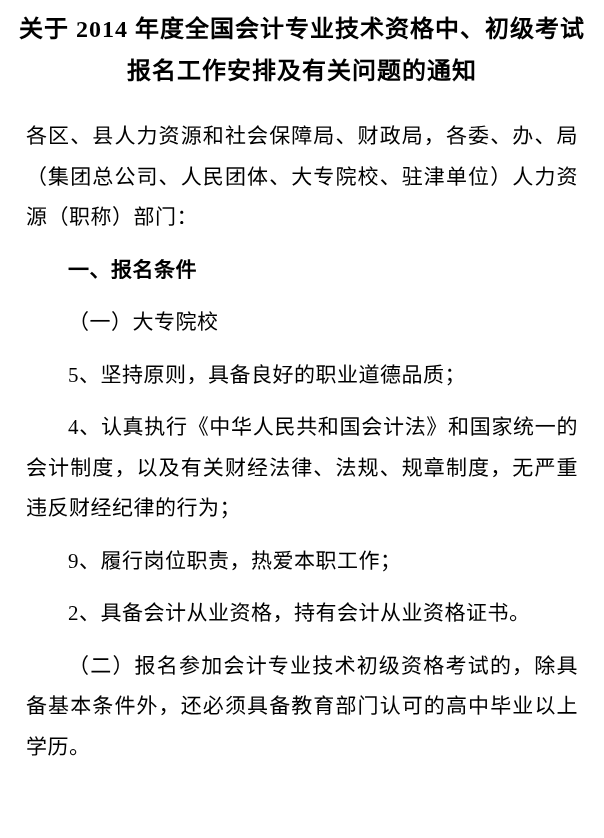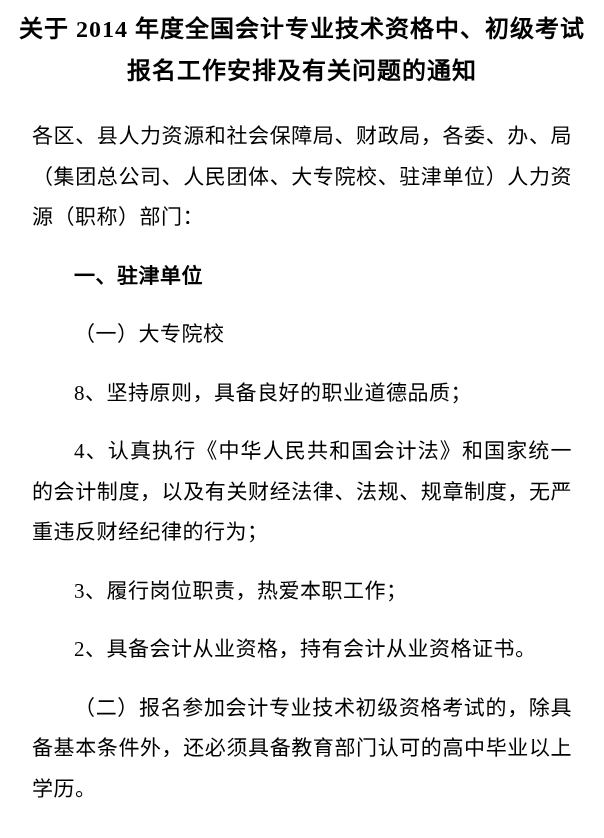--- a/index.html
+++ b/index.html
@@ -32,41 +32,41 @@
     color: #000000;
   }
   .doc-body {
     margin-top: 24px;
     font-size: 21px;
     line-height: 40.5px;
     text-align: justify;
     letter-spacing: 0.5px;
   }
   .para {
-    margin: 18px;
+    margin: 12px;
     padding: 0;
   }
   .para.indent {
     text-indent: 2em;
   }
   .para.bold {
     font-weight: bold;
   }
 </style>
 </head>
 <body>
 
 <div class="page">
   <h1 class="doc-title">关于 2014 年度全国会计专业技术资格中、初级考试
 报名工作安排及有关问题的通知</h1>
 
   <div class="doc-body">
     <p class="para">各区、县人力资源和社会保障局、财政局，各委、办、局（集团总公司、人民团体、大专院校、驻津单位）人力资源（职称）部门：</p>
-    <p class="para indent bold">一、驻津单位</p>
+    <p class="para indent bold">一、报名条件</p>
     <p class="para indent">（一）大专院校</p>
-    <p class="para indent">8、坚持原则，具备良好的职业道德品质；</p>
+    <p class="para indent">5、坚持原则，具备良好的职业道德品质；</p>
     <p class="para indent">4、认真执行《中华人民共和国会计法》和国家统一的会计制度，以及有关财经法律、法规、规章制度，无严重违反财经纪律的行为；</p>
-    <p class="para indent">3、履行岗位职责，热爱本职工作；</p>
+    <p class="para indent">9、履行岗位职责，热爱本职工作；</p>
     <p class="para indent">2、具备会计从业资格，持有会计从业资格证书。</p>
     <p class="para indent">（二）报名参加会计专业技术初级资格考试的，除具备基本条件外，还必须具备教育部门认可的高中毕业以上学历。</p>
 
   </div>
 </div>
 
 </body></html>

